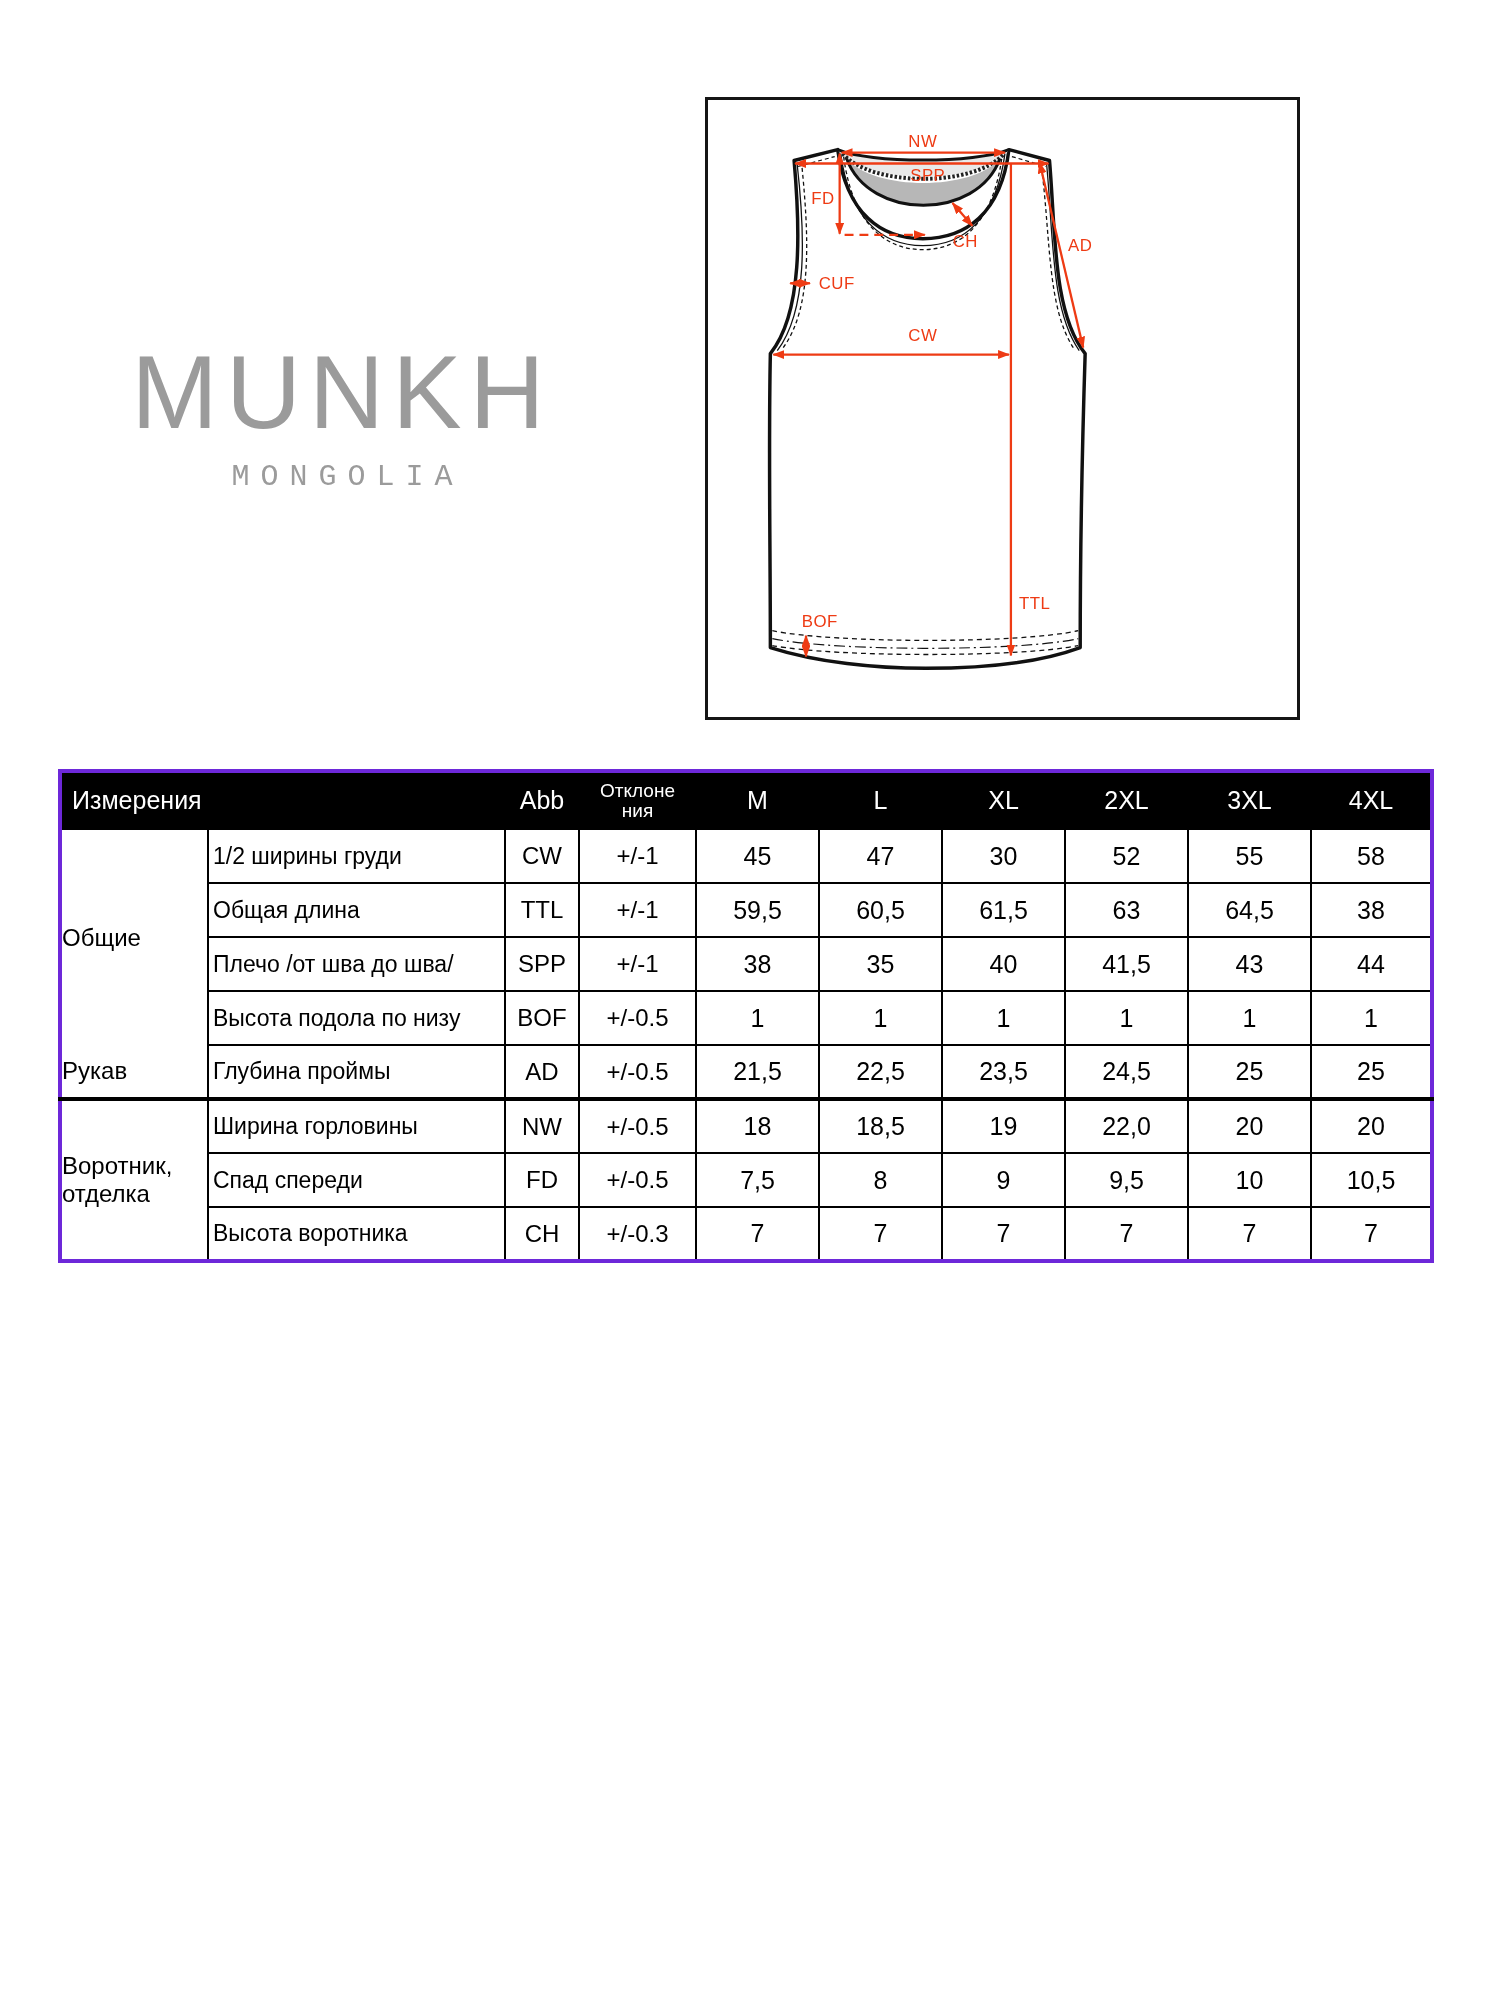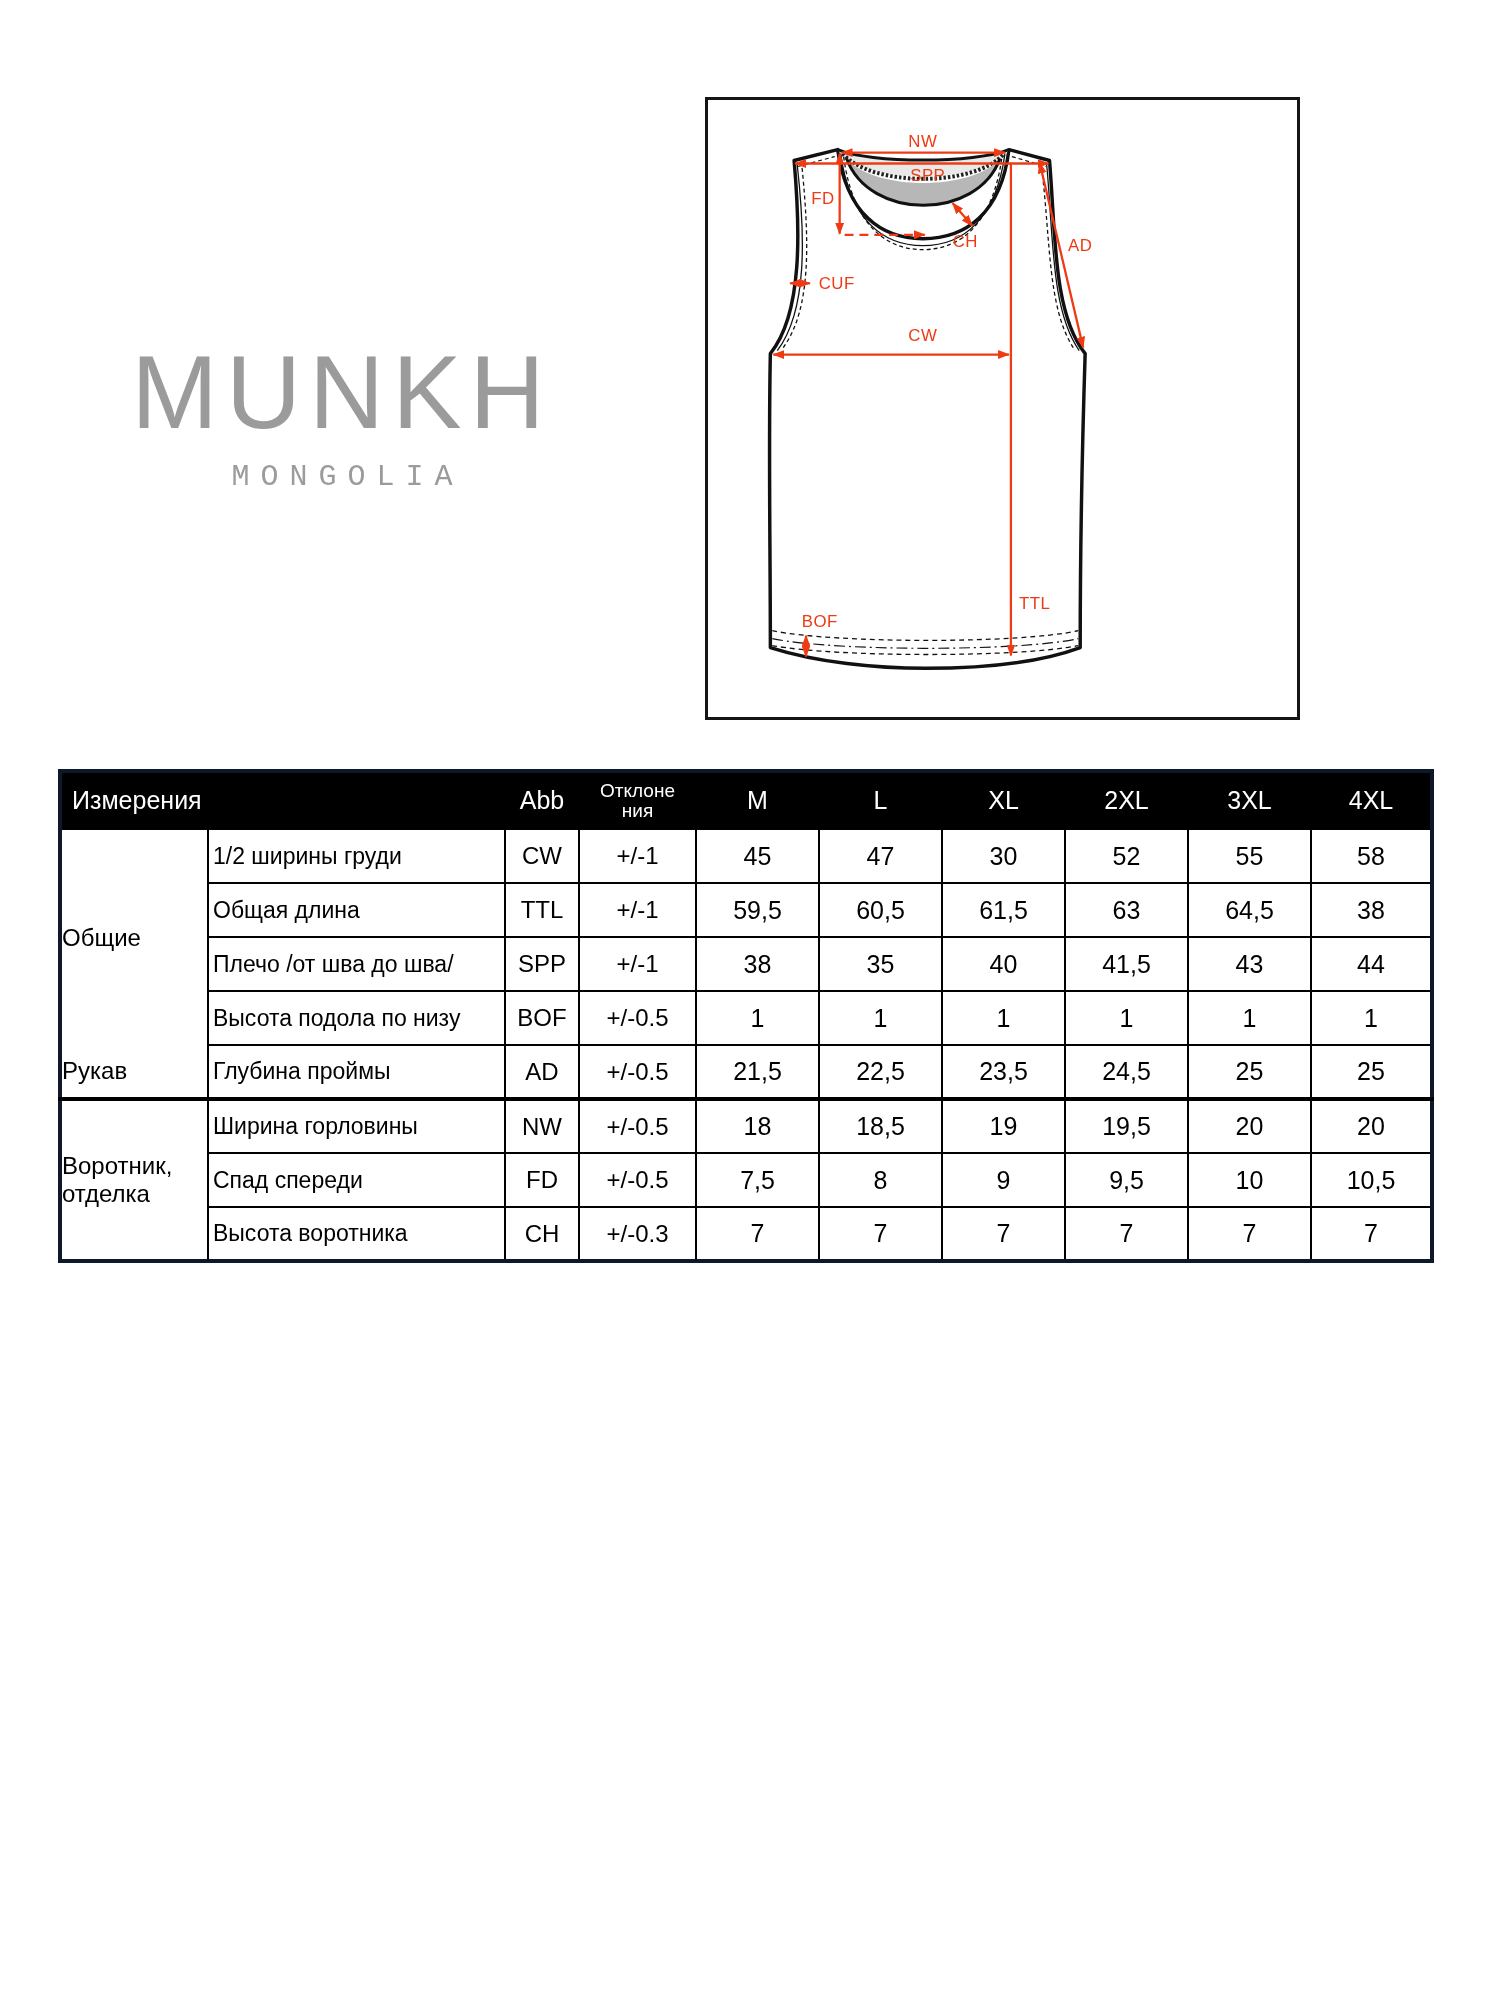--- a/index.html
+++ b/index.html
@@ -25,21 +25,21 @@
     position:absolute; left:705px; top:97px; width:595px; height:623px;
     border:3px solid #151515; background:#ffffff;
   }
   .diagram-box svg { display:block; width:100%; height:100%; }
   .ann-label { font-family:"Liberation Sans", sans-serif; font-size:17px; letter-spacing:0.5px; }
 
   
   .size-table-wrap { position:absolute; left:58px; top:769px; }
   table.size-table {
     border-collapse:collapse; table-layout:fixed; width:1372px;
-    border:4px solid #0f172a; font-family:"Liberation Sans", sans-serif; color:#000;
+    border:4px solid #6d28d9; font-family:"Liberation Sans", sans-serif; color:#000;
   }
   .size-table th, .size-table td { border:2px solid #000; vertical-align:middle; }
   .size-table thead tr { height:58px; }
   .size-table thead th { background:#000; color:#fff; font-weight:400; font-size:25px; }
   .size-table th.h-meas { text-align:left; padding-left:10px; }
   .size-table th.h-dev { font-size:19px; line-height:1.05; }
   .size-table tbody tr { height:54px; }
   .size-table td { font-size:25px; text-align:center; background:#fff; }
   .size-table td.name { font-size:23px; text-align:left; padding-left:4px; }
   .size-table td.abb  { font-size:24px; }
@@ -217,21 +217,21 @@
           <td class="val">25</td>
         </tr>
         <tr class="group-sep">
           <td class="group" rowspan="3">Воротник, отделка</td>
           <td class="name">Ширина горловины</td>
           <td class="abb">NW</td>
           <td class="dev">+/-0.5</td>
           <td class="val">18</td>
           <td class="val">18,5</td>
           <td class="val">19</td>
-          <td class="val">19,5</td>
+          <td class="val">22,0</td>
           <td class="val">20</td>
           <td class="val">20</td>
         </tr>
         <tr>
           <td class="name">Спад спереди</td>
           <td class="abb">FD</td>
           <td class="dev">+/-0.5</td>
           <td class="val">7,5</td>
           <td class="val">8</td>
           <td class="val">9</td>

